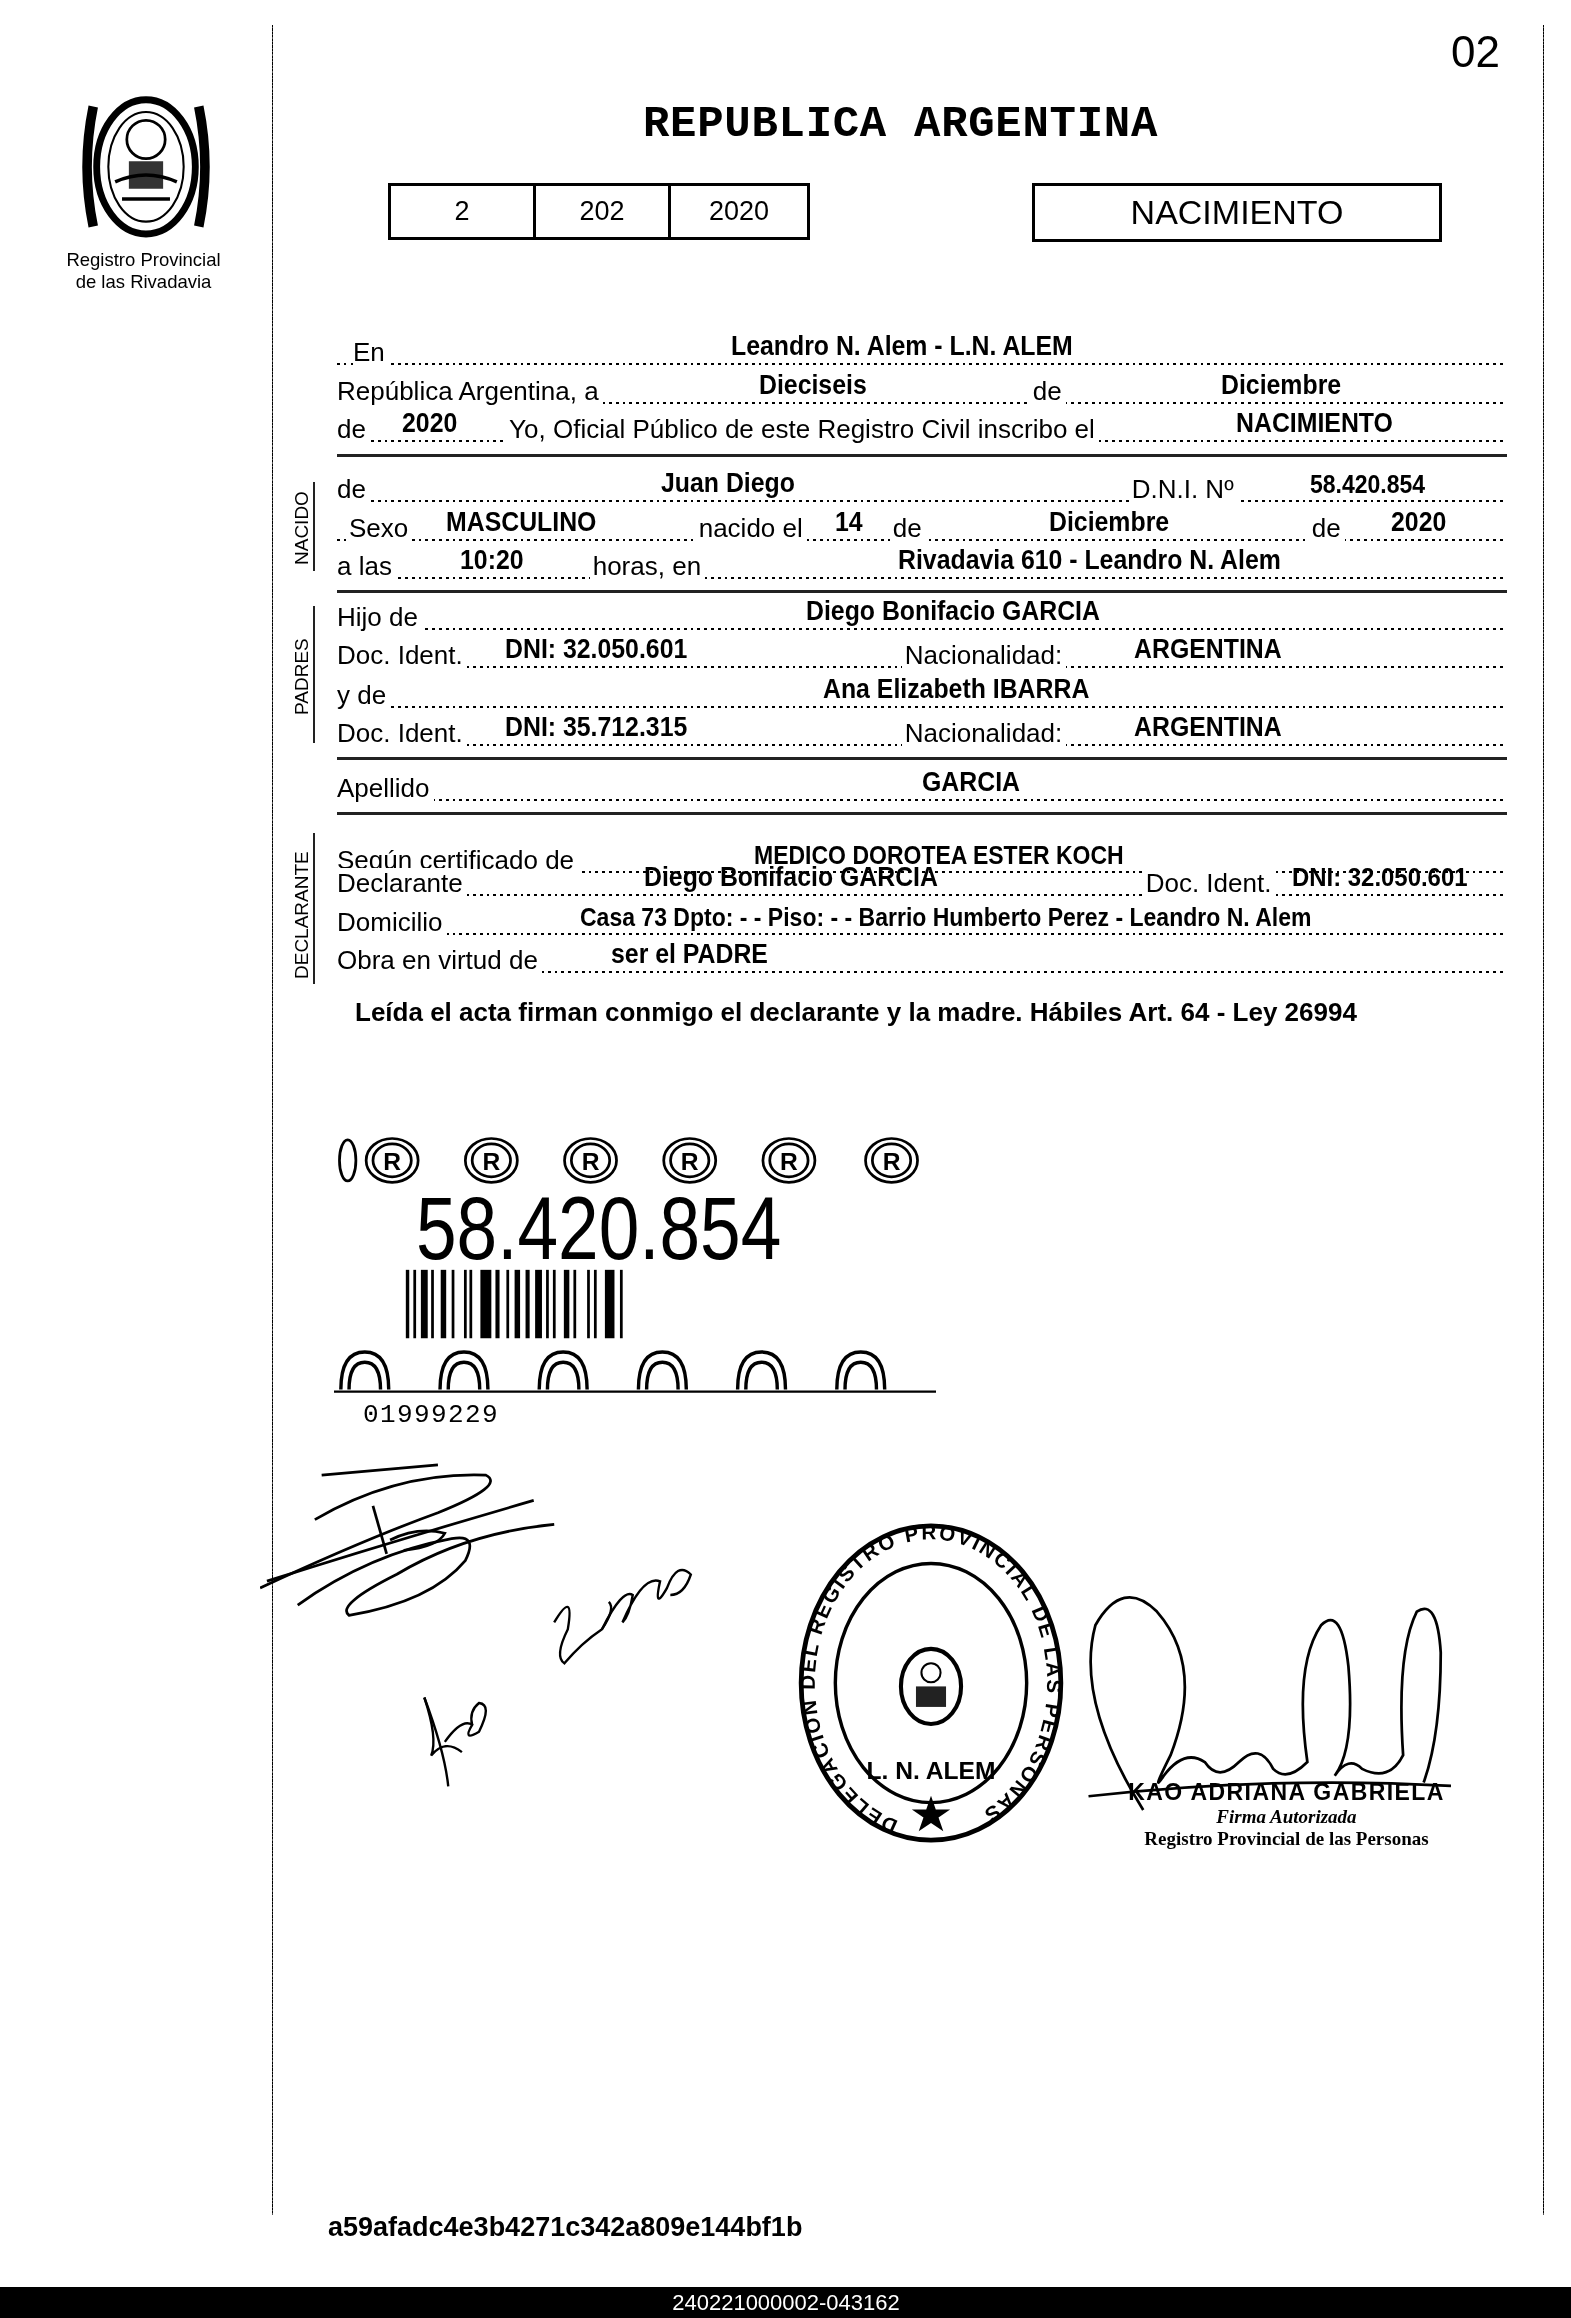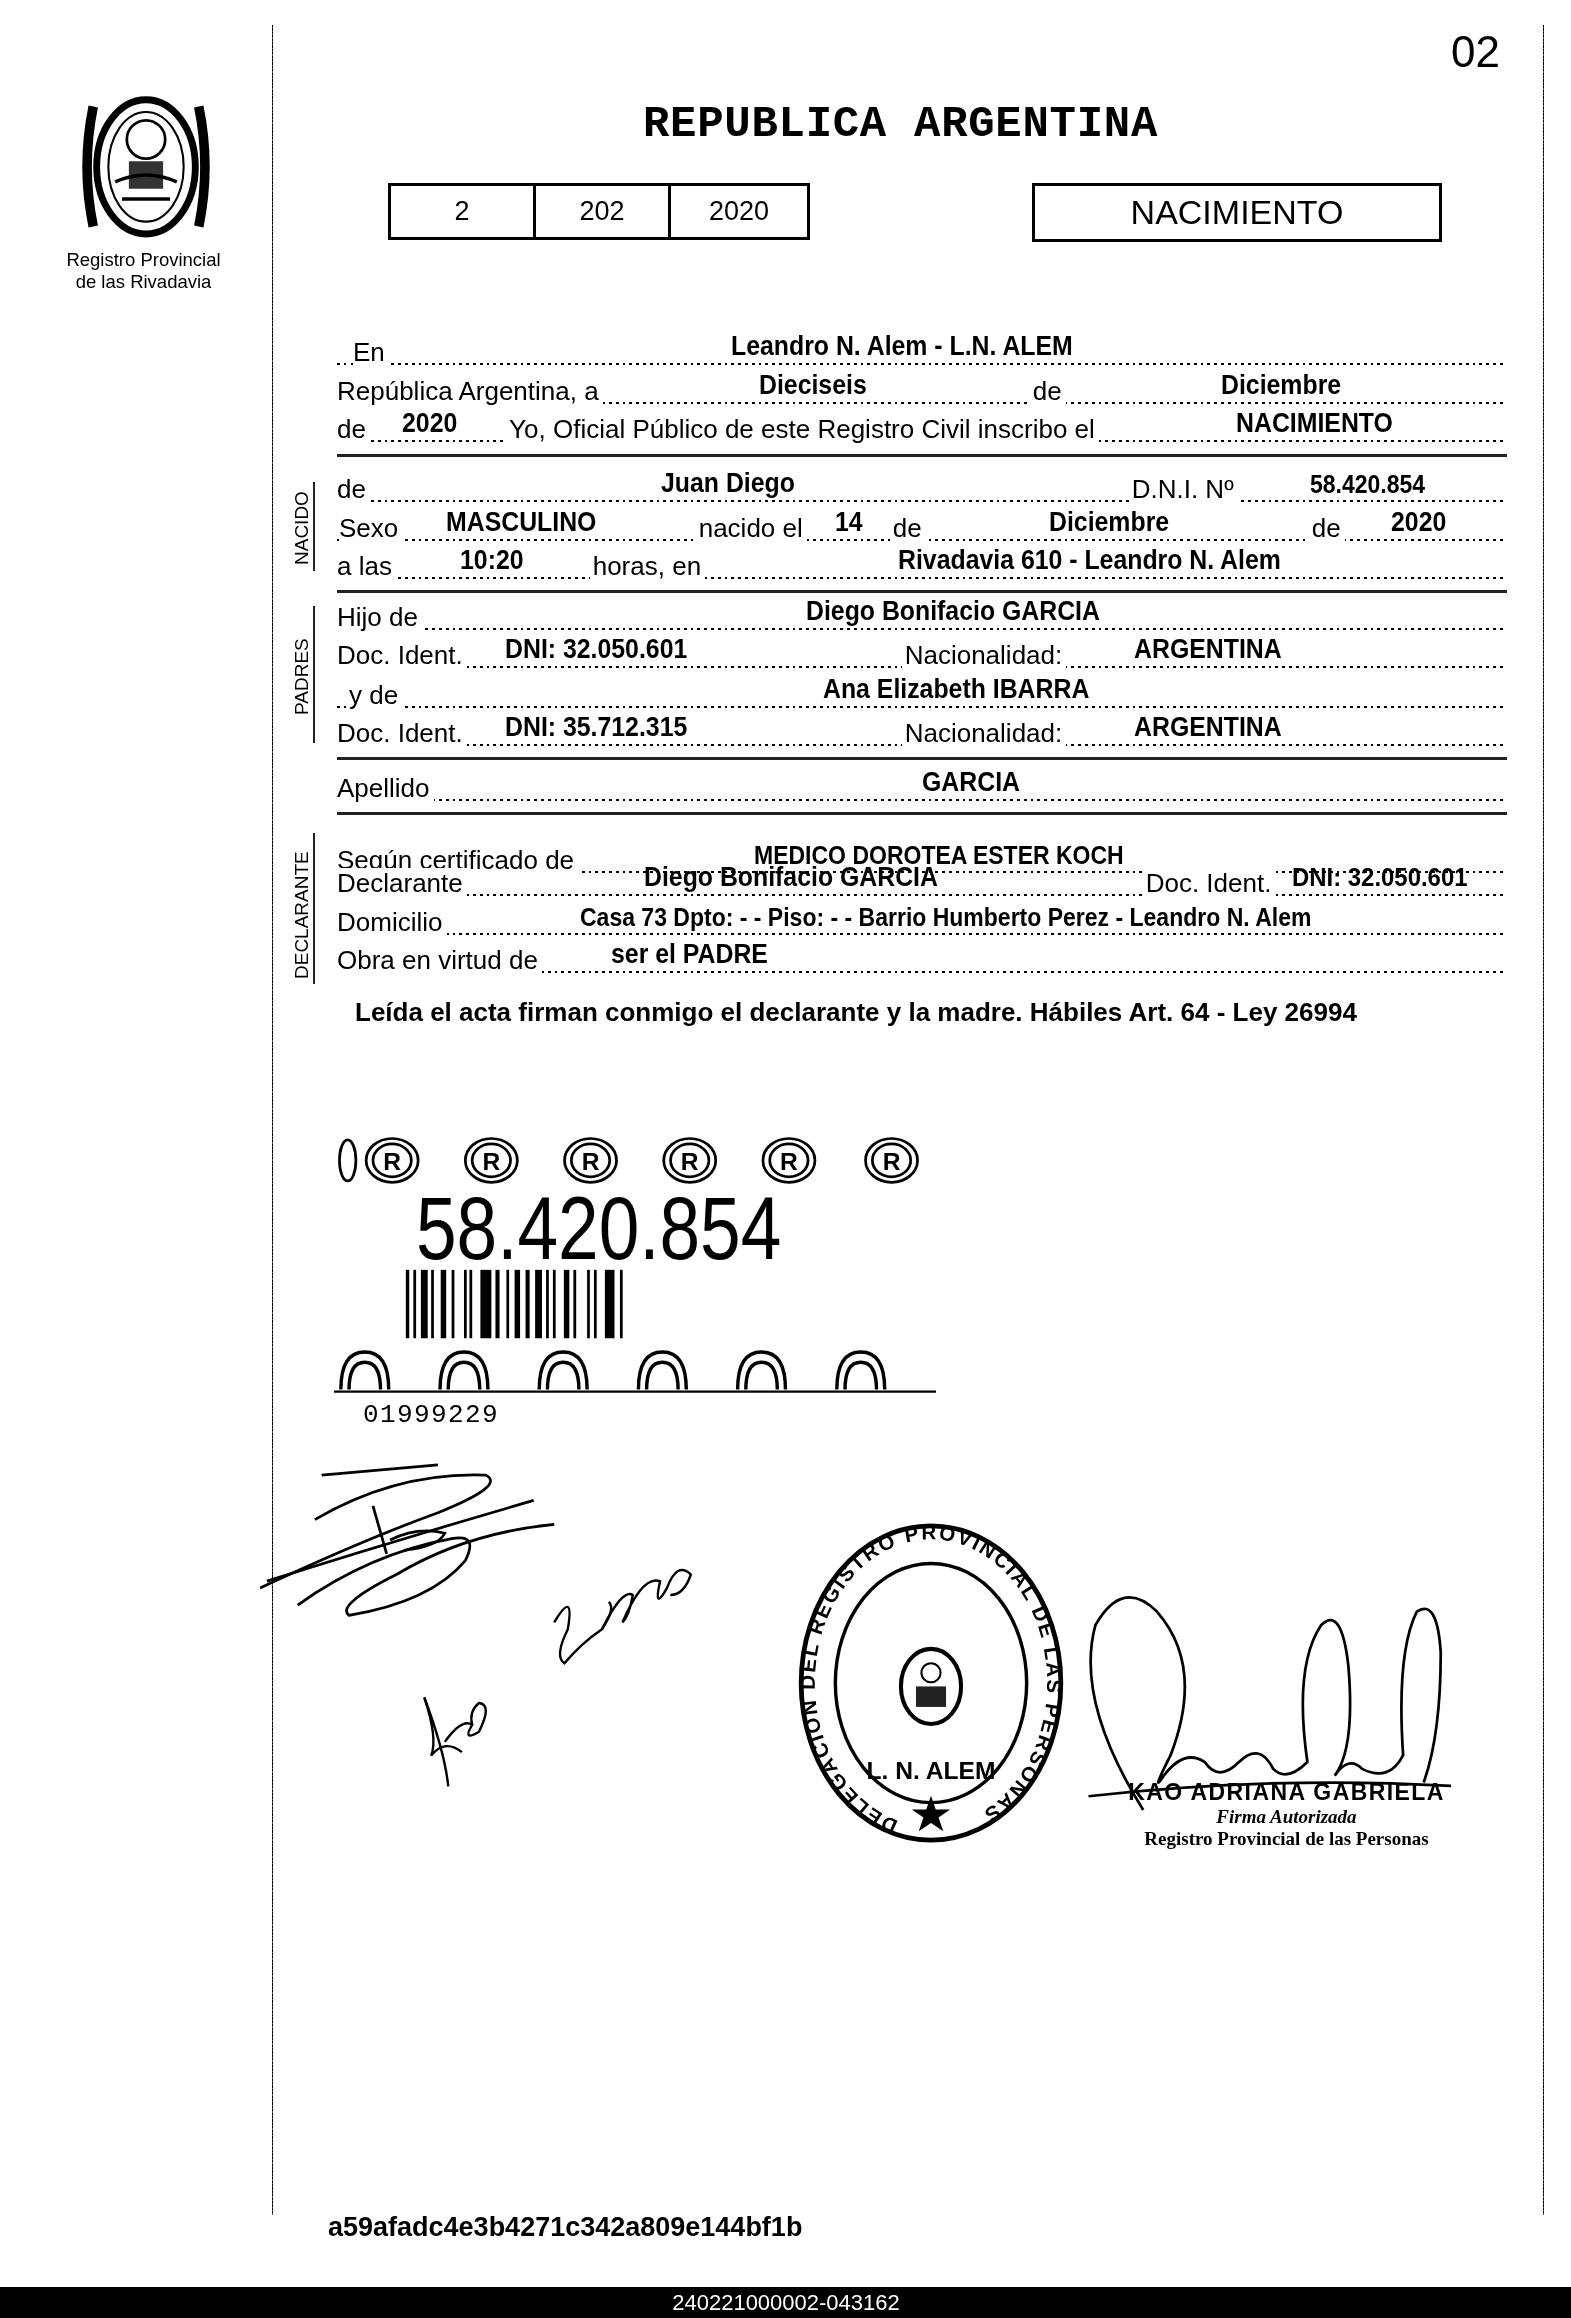--- a/index.html
+++ b/index.html
@@ -99,21 +99,21 @@
 
 <div class="row" style="top:472px;">
   <div class="dots"></div>
   <span class="lbl" style="left:0;">de</span>
   <span class="val" style="left:324px;">Juan Diego</span>
   <span class="lbl" style="left:792px;padding-left:2.7px;">D.N.I. Nº</span>
   <span class="val" style="left:973px;font-size:25px;">58.420.854</span>
 </div>
 <div class="row" style="top:511px;">
   <div class="dots"></div>
-  <span class="lbl" style="left:2px;margin-top:15px;">Sexo</span>
+  <span class="lbl" style="left:12px;margin-top:15px;">Sexo</span>
   <span class="val" style="left:109px;">MASCULINO</span>
   <span class="lbl" style="left:359px;padding-left:2.7px;">nacido el</span>
   <span class="val" style="left:498px;">14</span>
   <span class="lbl" style="left:553px;padding-left:2.7px;">de</span>
   <span class="val" style="left:712px;">Diciembre</span>
   <span class="lbl" style="left:972px;padding-left:2.7px;">de</span>
   <span class="val" style="left:1054px;">2020</span>
 </div>
 <div class="row" style="top:549px;">
   <div class="dots"></div>
@@ -134,21 +134,21 @@
 </div>
 <div class="row" style="top:638px;">
   <div class="dots"></div>
   <span class="lbl" style="left:0;">Doc. Ident.</span>
   <span class="val" style="left:168px;">DNI: 32.050.601</span>
   <span class="lbl" style="left:565px;padding-left:2.7px;">Nacionalidad:</span>
   <span class="val" style="left:797px;">ARGENTINA</span>
 </div>
 <div class="row" style="top:678px;">
   <div class="dots"></div>
-  <span class="lbl" style="left:12px;">y de</span>
+  <span class="lbl" style="left:0;">y de</span>
   <span class="val" style="left:486px;">Ana Elizabeth IBARRA</span>
 </div>
 <div class="row" style="top:716px;">
   <div class="dots"></div>
   <span class="lbl" style="left:0;">Doc. Ident.</span>
   <span class="val" style="left:168px;">DNI: 35.712.315</span>
   <span class="lbl" style="left:565px;padding-left:2.7px;">Nacionalidad:</span>
   <span class="val" style="left:797px;">ARGENTINA</span>
 </div>
 <div class="hr" style="top:757px;"></div>

